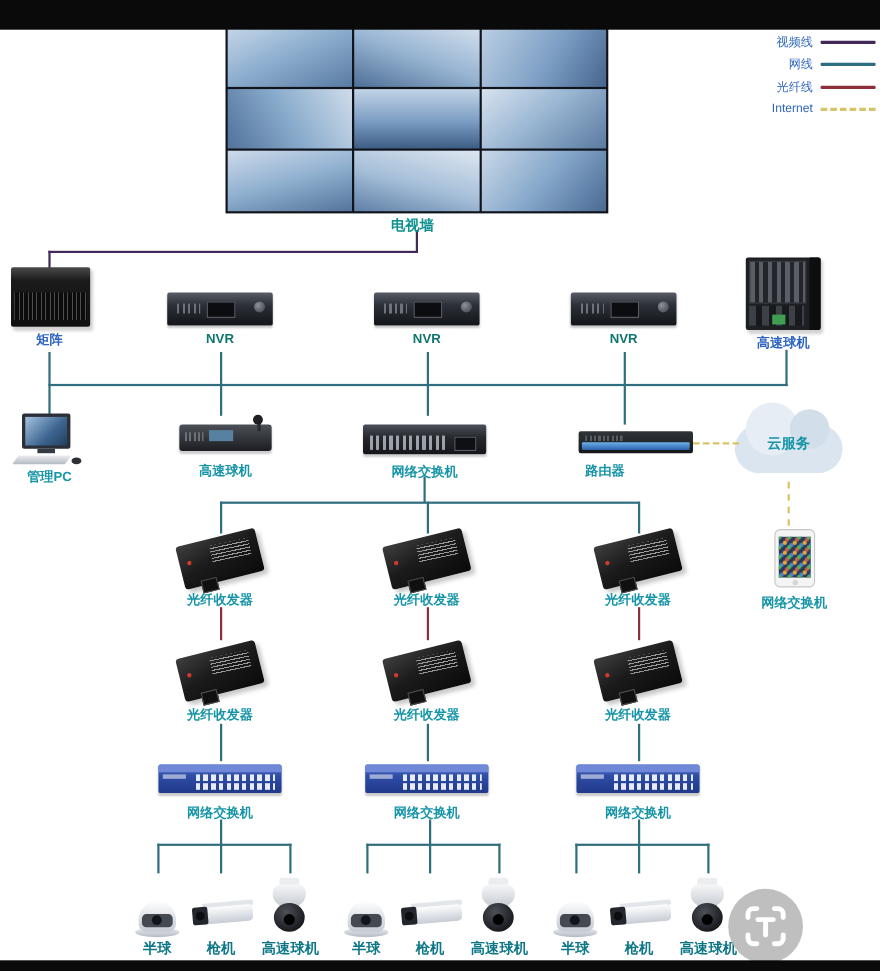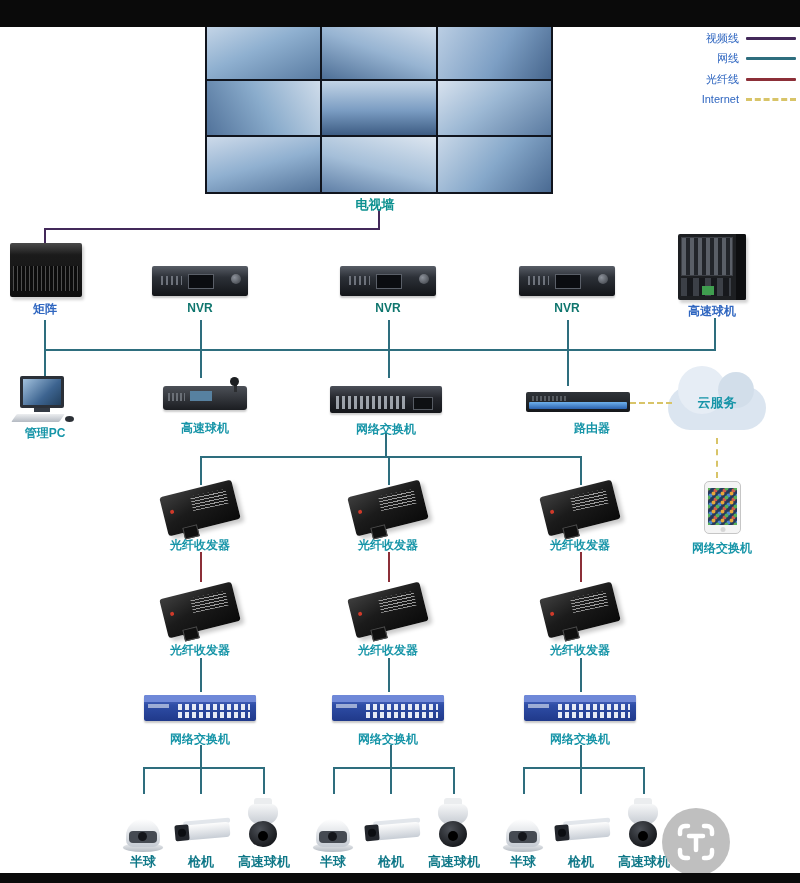--- a/index.html
+++ b/index.html
@@ -238,21 +238,21 @@
 <div class="coreswitch">
   <div class="ports"></div>
   <div class="uplink"></div>
 </div>
 <div class="lbl teal" style="left:386px;top:421px">网络交换机</div>
 
 <div class="router">
   <div class="vents"></div>
   <div class="stripe"></div>
 </div>
-<div class="lbl teal" style="left:592px;top:420px">路由器</div>
+<div class="lbl teal" style="left:550px;top:420px">路由器</div>
 
 <div class="cloud">
   <div class="txt">云服务</div>
 </div>
 
 <div class="dashH" style="left:630px;top:402px;width:42px"></div>
 <div class="dashV" style="left:716px;top:438px;height:40px"></div>
 
 <div class="phone">
   <div class="scr"></div>

